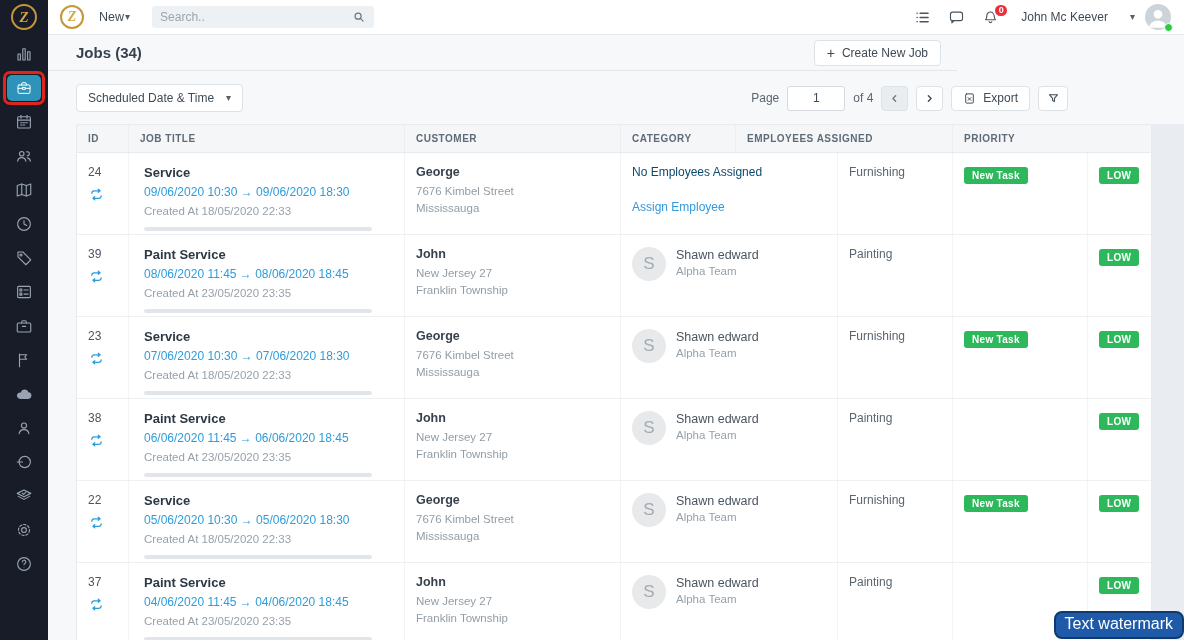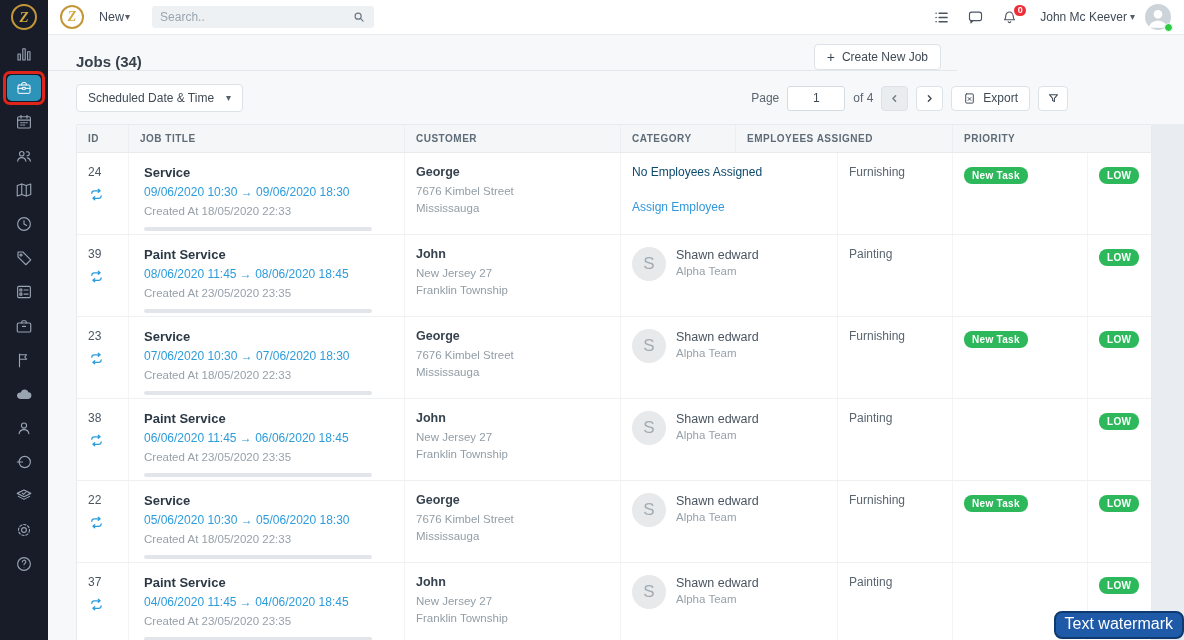--- a/index.html
+++ b/index.html
@@ -25,28 +25,28 @@
   .caret{font-size:10px;color:#55606a;line-height:1}
   .tb-search{margin-left:22px;width:222px;height:22px;background:#eef1f4;border-radius:3px;
     display:flex;align-items:center;padding:0 8px}
   .tb-search input{flex:1;border:none;background:transparent;outline:none;font-size:12px;color:#5a6570;
     font-family:"Liberation Sans",sans-serif}
   .tb-search input::placeholder{color:#9aa5ae}
   .tb-spacer{flex:1}
   .tb-iconbtn{width:34px;display:flex;align-items:center;justify-content:center;cursor:pointer;position:relative}
   .badge{position:absolute;top:-6px;right:-2px;min-width:16px;height:15px;background:#ef2d38;color:#fff;
     font-size:9px;font-weight:bold;border-radius:8px;border:2px solid #fff;display:flex;align-items:center;justify-content:center;padding:0 3px}
-  .tb-user{display:flex;align-items:center;gap:3px;margin:0 10px 0 14px;font-size:12px;color:#3f4a55;cursor:pointer}
+  .tb-user{display:flex;align-items:center;gap:22px;margin:0 10px 0 14px;font-size:12px;color:#3f4a55;cursor:pointer}
   .avatar{width:26px;height:26px;border-radius:50%;background:#ccd3d9;position:relative;margin-right:13px;cursor:pointer}
   .avatar svg{position:absolute;left:0;top:0}
   .presence{position:absolute;right:-2px;bottom:-2px;width:9px;height:9px;border-radius:50%;
     background:#2fca44;border:1.5px solid #fff}
 
   
-  .page-header{position:absolute;left:48px;top:35px;width:909px;height:36px;display:flex;align-items:flex-end;
+  .page-header{position:absolute;left:48px;top:35px;width:909px;height:36px;display:flex;align-items:center;
     padding:0 16px 0 28px;border-bottom:1px solid #e3e7ea;background:#f7f8fa;z-index:4}
   .page-title{font-size:15px;font-weight:bold;color:#37424d}
   .ph-spacer{flex:1}
   .btn{display:flex;align-items:center;gap:7px;background:#fff;border:1px solid #dde2e7;border-radius:4px;
     font-size:12px;color:#3f4a55;cursor:pointer;font-family:"Liberation Sans",sans-serif}
   .btn-create{padding:5px 12px}
   .plus{font-size:14px;line-height:1;color:#3f4a55}
 
   
   .toolbar{position:absolute;left:76px;top:84px;width:992px;display:flex;align-items:center;z-index:3}
@@ -88,21 +88,21 @@
   .emp-wrap{display:flex;align-items:flex-start}
   .emp-avatar{width:34px;height:34px;border-radius:50%;background:#e7e9eb;color:#a2abb3;font-size:17px;
     display:flex;align-items:center;justify-content:center;flex:0 0 34px}
   .emp-text{margin-left:10px;padding-top:1px}
   .emp-name{font-size:12.5px;color:#4a5560}
   .emp-team{font-size:11.5px;color:#97a1aa;margin-top:3px}
   .no-emp{font-size:12px;color:#0c4a6e;margin-bottom:21px}
   .assign-link{font-size:12px;color:#3498db;cursor:pointer}
   .cat-text{font-size:12px;color:#5a6570}
   .pill{display:inline-block;background:#2eb85c;color:#fff;font-size:10px;font-weight:bold;
-    letter-spacing:.3px;padding:3px 8px;border-radius:8px}
+    letter-spacing:.3px;padding:3px 8px;border-radius:3px}
 
   
   .watermark{position:absolute;right:0;bottom:1px;background:#1e5aa8;border:2px solid #0f3a70;color:#fff;
     font-size:16px;padding:2px 9px 4px;border-radius:8px;z-index:10}
 </style>
 </head>
 <body>
 
 <div class="sidebar">
   <div class="sb-logo">

